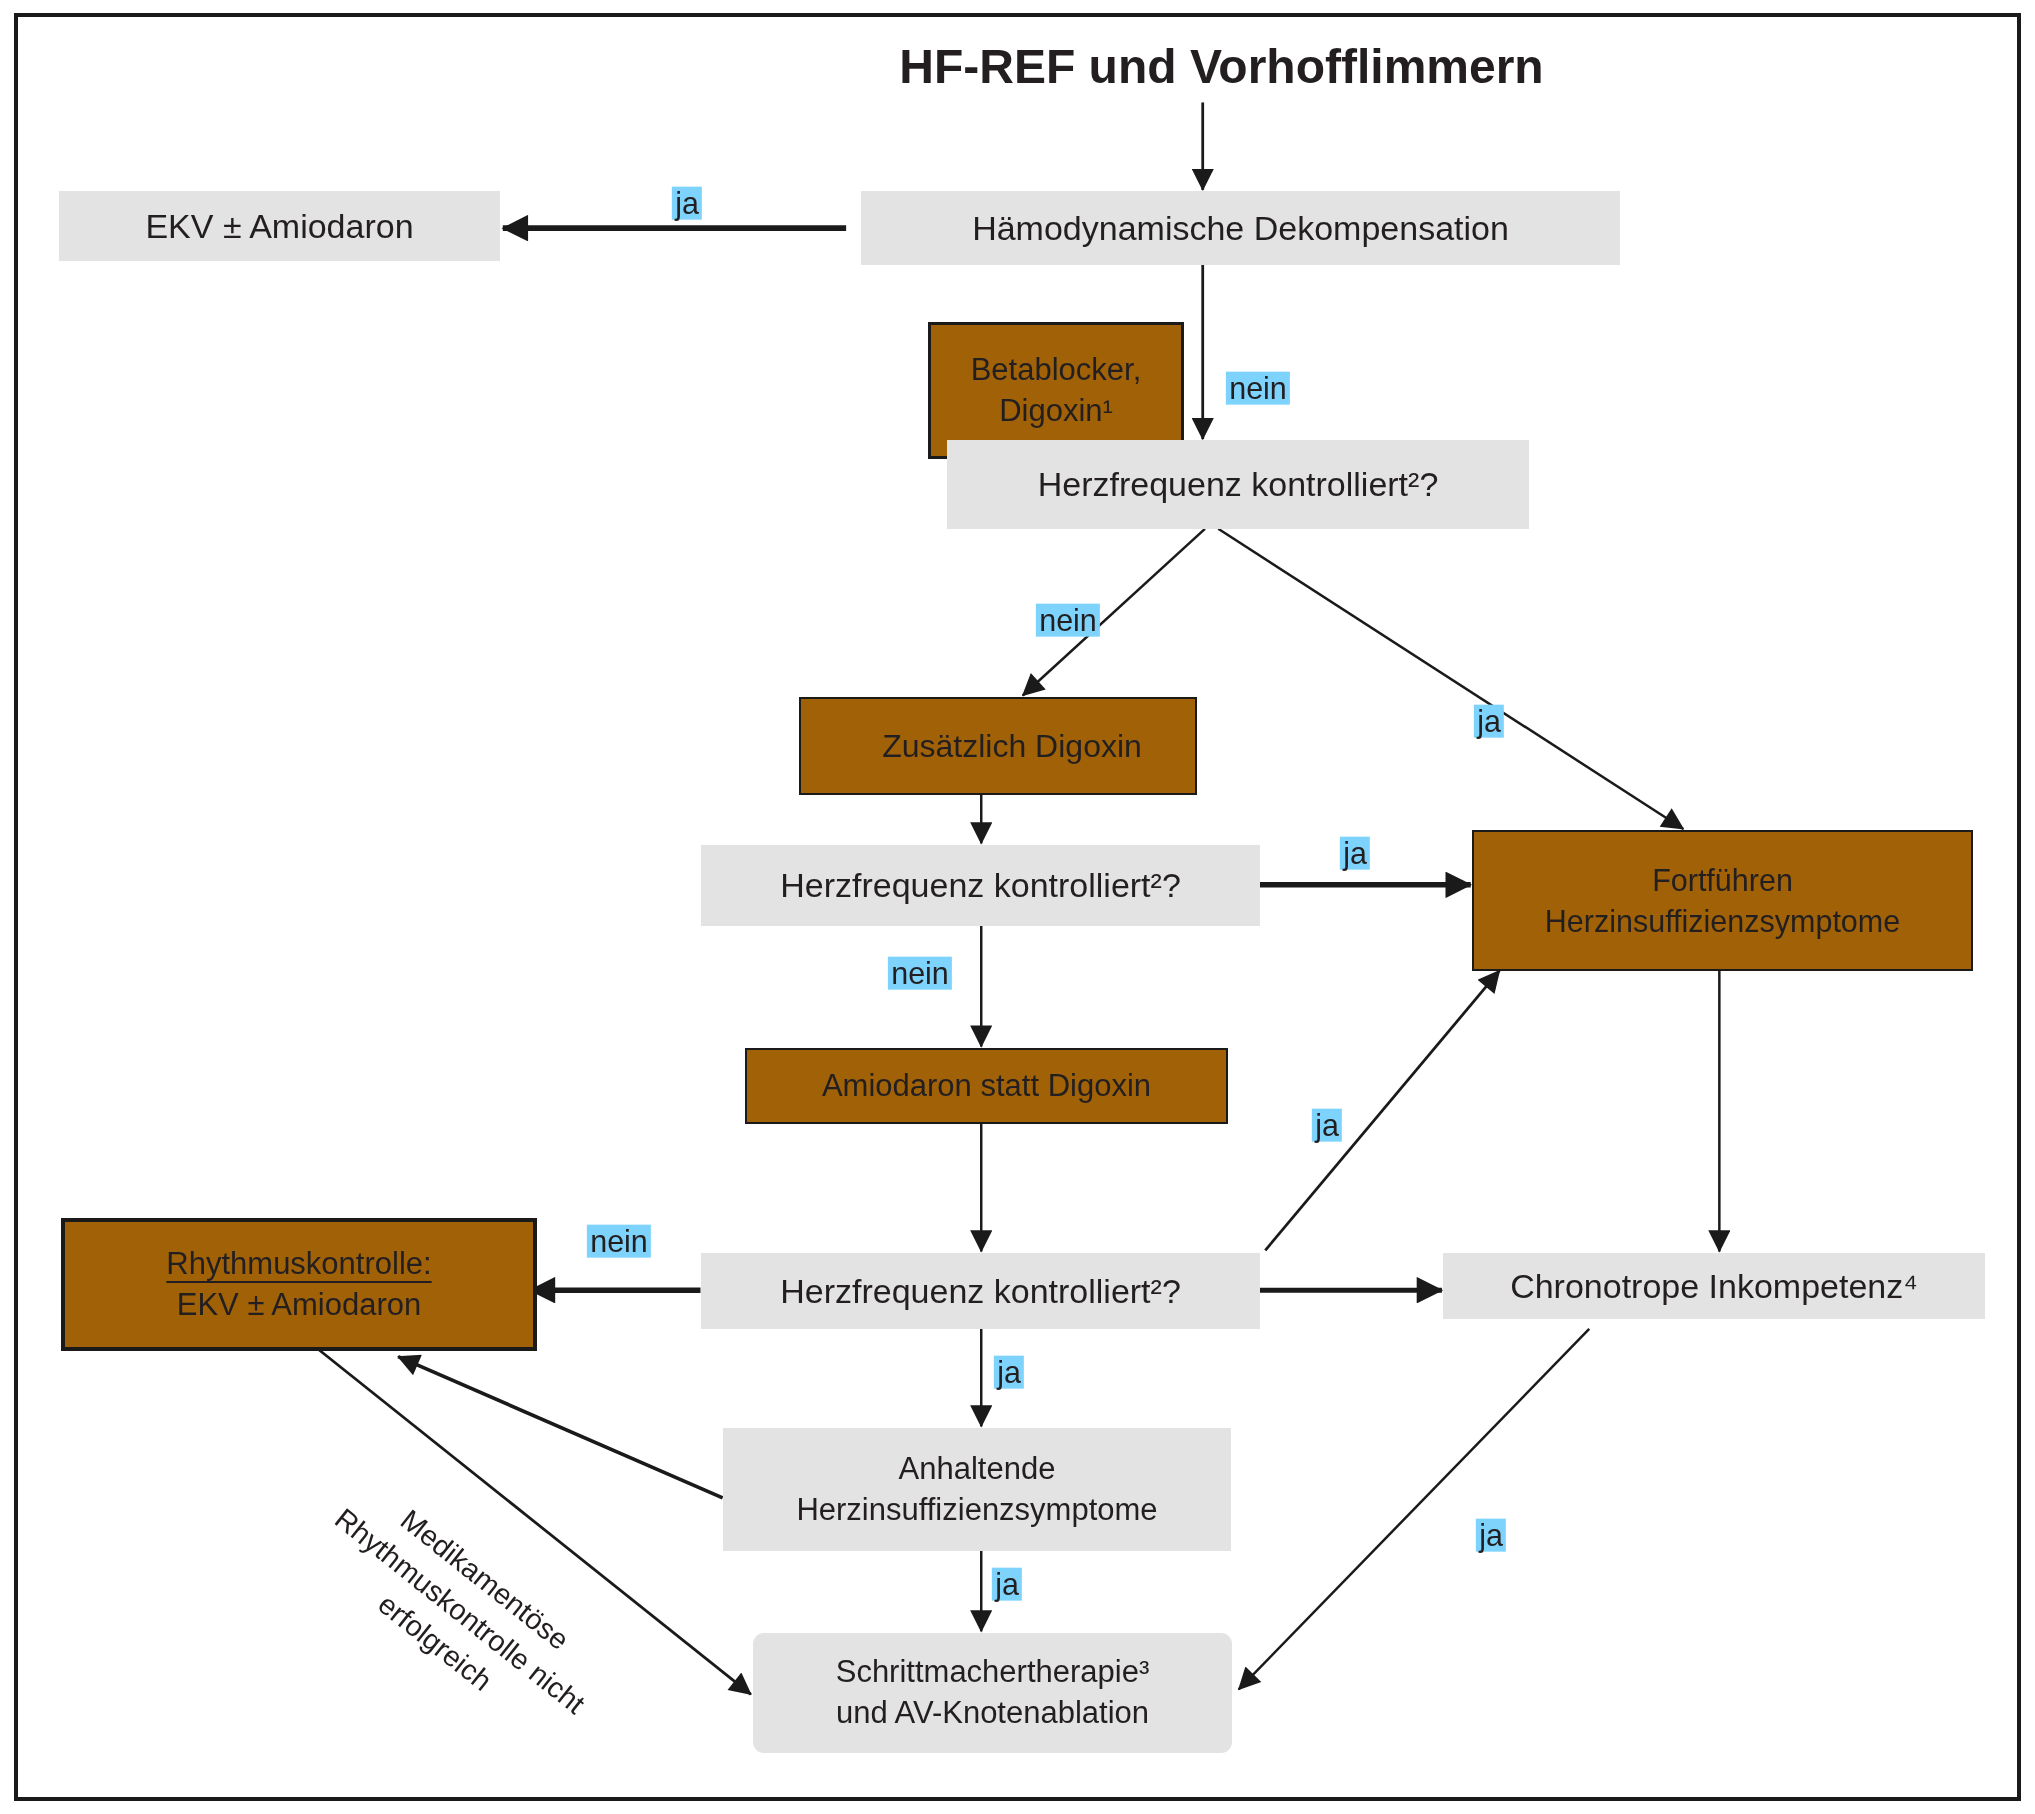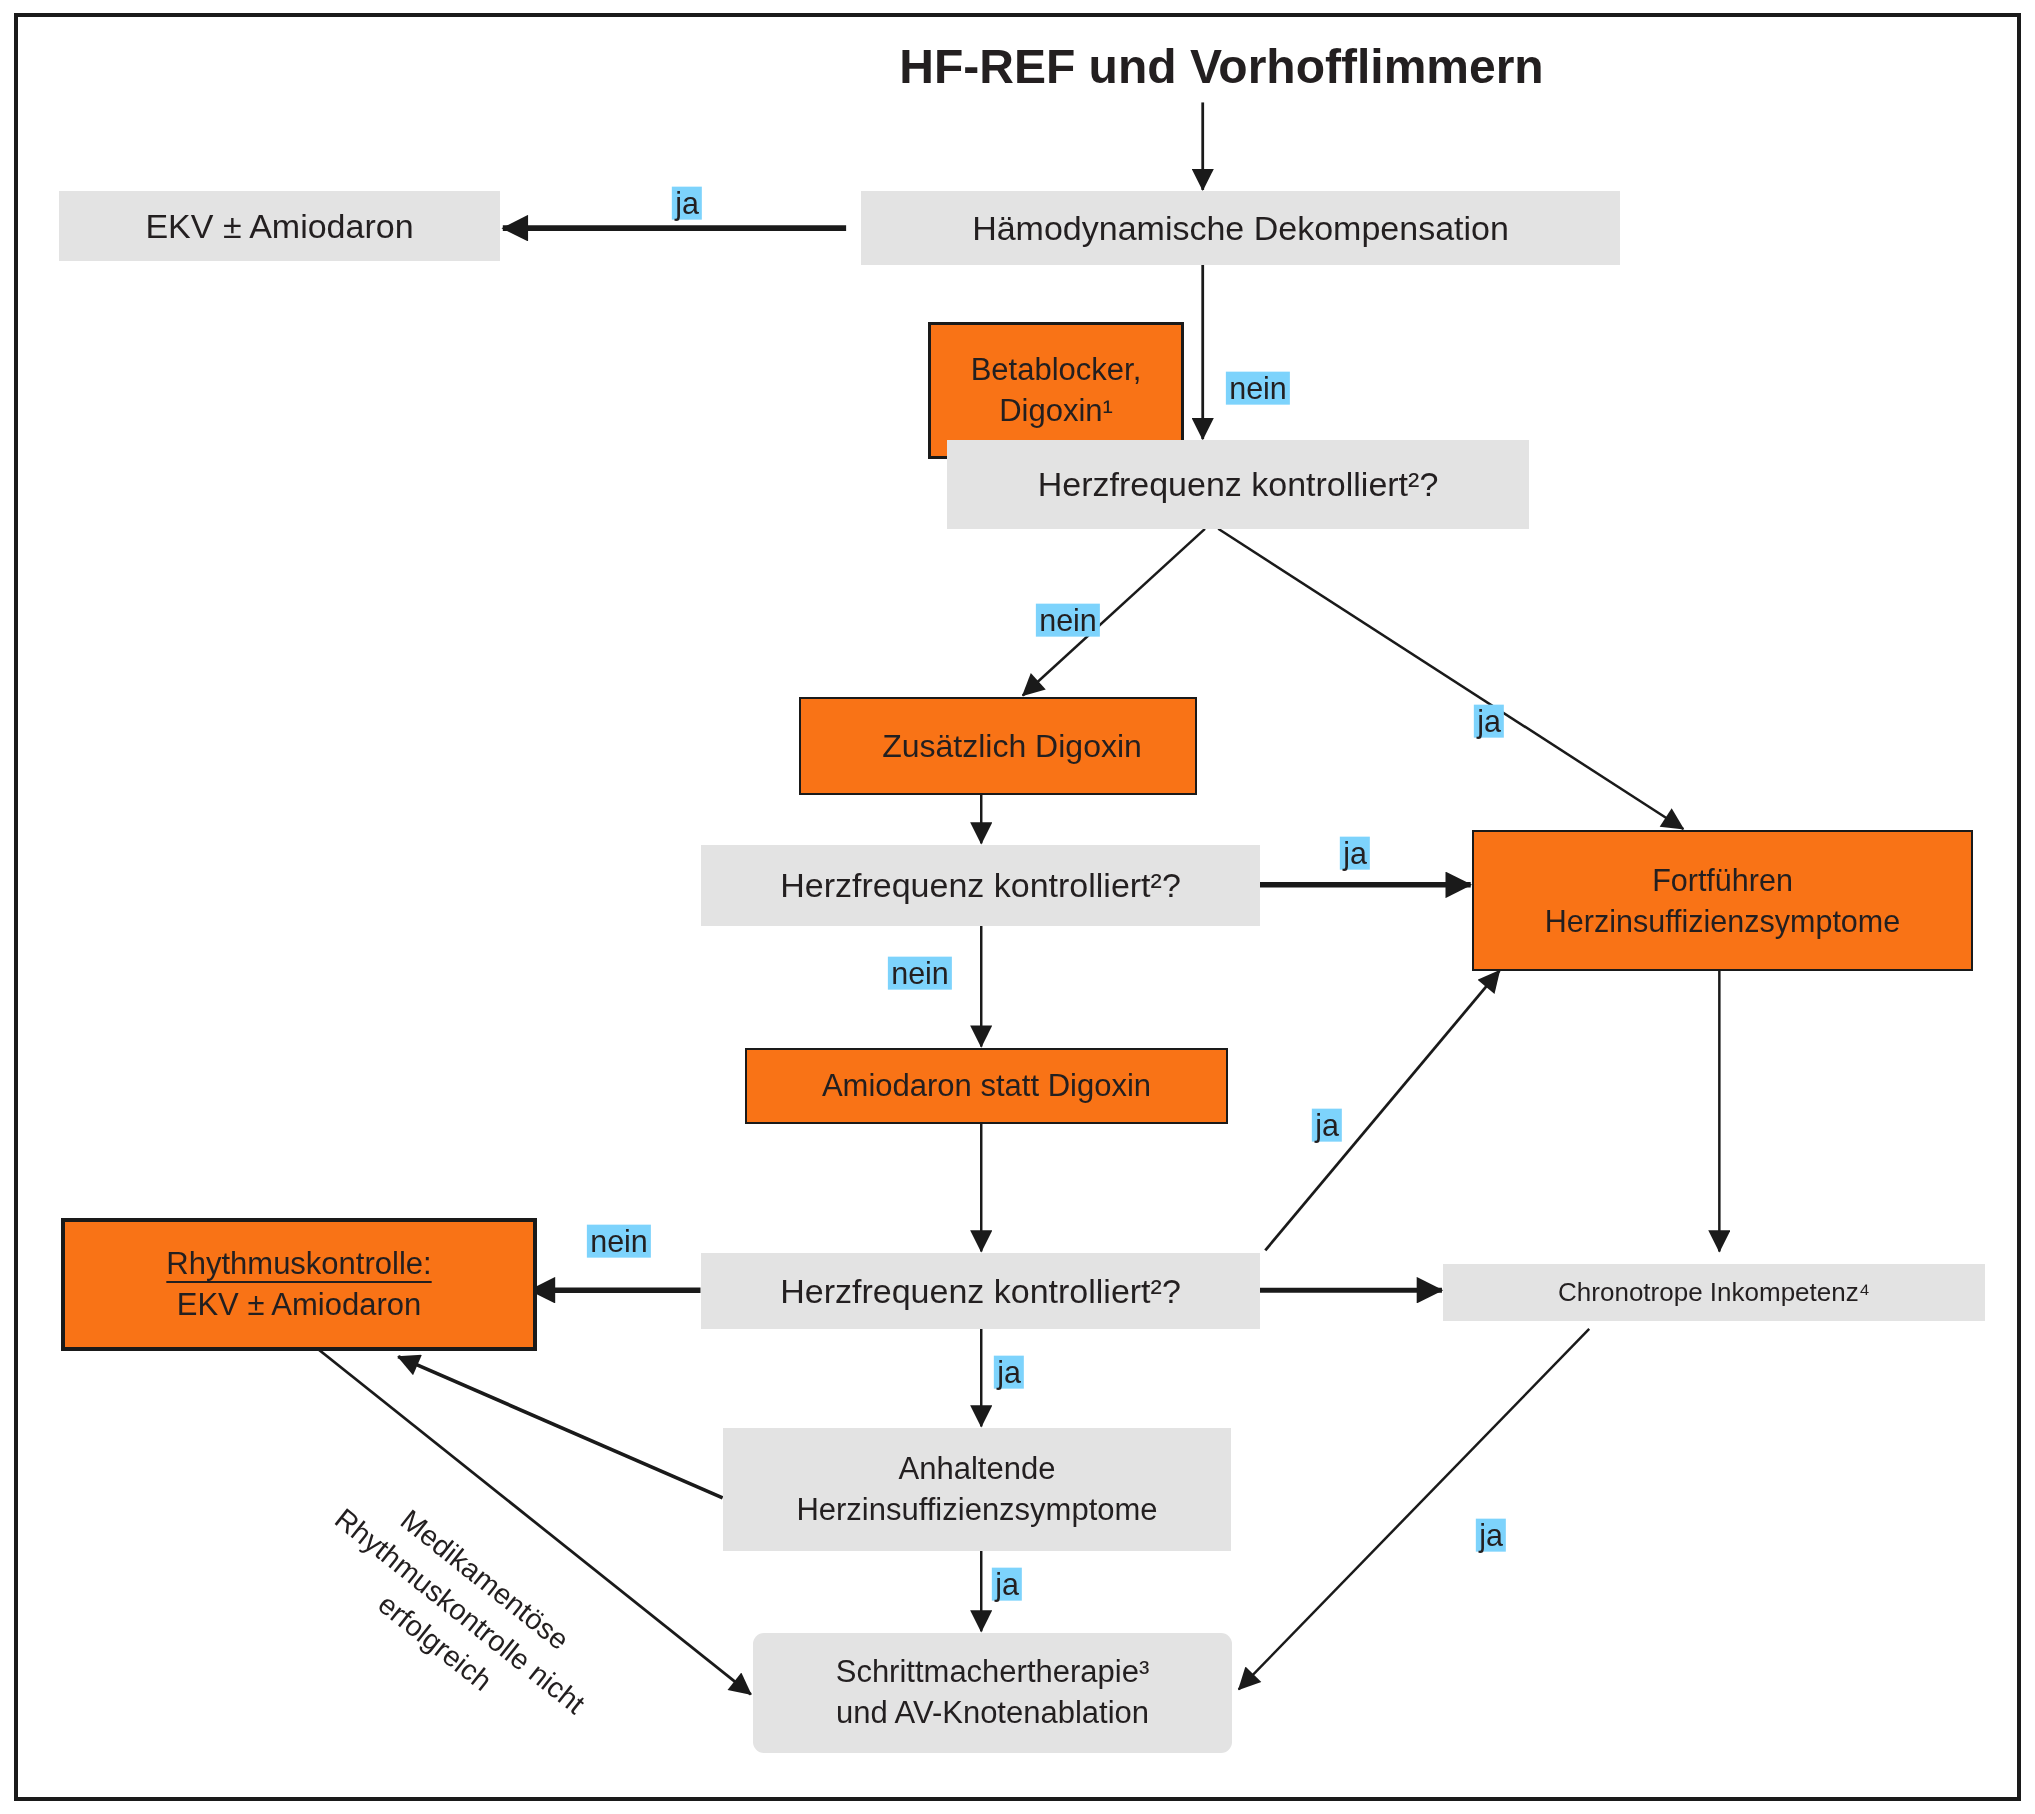--- a/index.html
+++ b/index.html
@@ -17,21 +17,21 @@
   }
   svg.lines{position:absolute;left:0;top:0;width:2035px;height:1814px;}
   .node{
     position:absolute;
     display:flex;flex-direction:column;align-items:center;justify-content:center;
     text-align:center;
     font-size:33px;line-height:1.32;
     white-space:nowrap;
   }
   .gray{background:#e3e3e3;}
-  .white{background:#f97316;border:2.8px solid #1a1a1a;}
+  .white{background:#a16207;border:2.8px solid #1a1a1a;}
   .border-thick{border-width:4.4px;}
   .title{
     font-size:48px;font-weight:bold;letter-spacing:0px;text-align:right;
   }
   .elabel{
     position:absolute;
     font-size:30.5px;line-height:1;
     transform:translate(-50%,-50%);
     background:#7dd3fc;padding:1.1px 3.3px;
     white-space:nowrap;
@@ -111,21 +111,21 @@
 
   <div class="node white" style="left:745px;top:1048px;width:479px;height:72px;font-size:31px;">Amiodaron statt Digoxin</div>
 
   <div class="node gray" style="left:701px;top:1253px;width:559px;height:76px;font-size:34px;">Herzfrequenz kontrolliert²?</div>
 
   <div class="node white border-thick" style="left:61px;top:1218px;width:468px;height:125px;font-size:31px;">
     <div class="underlined">Rhythmuskontrolle:</div>
     <div>EKV ± Amiodaron</div>
   </div>
 
-  <div class="node gray" style="left:1443px;top:1253px;width:542px;height:57px;font-size:26px;margin-top:11px;">Chronotrope Inkompetenz⁴</div>
+  <div class="node gray" style="left:1443px;top:1253px;width:542px;height:66px;font-size:34px;">Chronotrope Inkompetenz⁴</div>
 
   <div class="node gray" style="left:723px;top:1428px;width:508px;height:123px;font-size:31px;">
     <div>Anhaltende</div>
     <div>Herzinsuffizienzsymptome</div>
   </div>
 
   <div class="node gray" style="left:753px;top:1633px;width:479px;height:120px;font-size:31px;border-radius:11px;">
     <div>Schrittmachertherapie³</div>
     <div>und AV-Knotenablation</div>
   </div>

